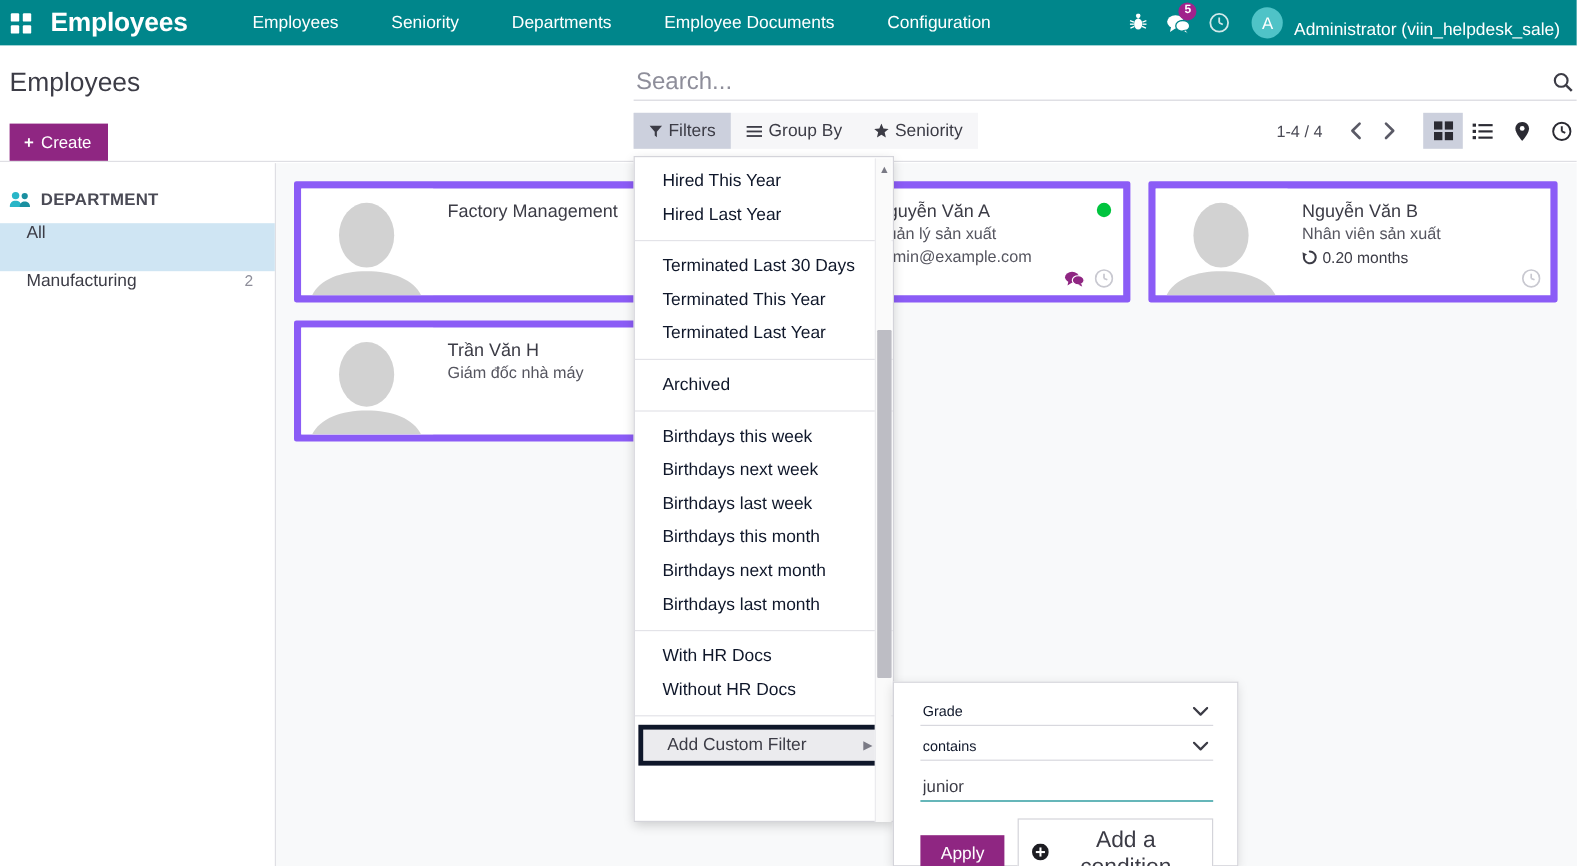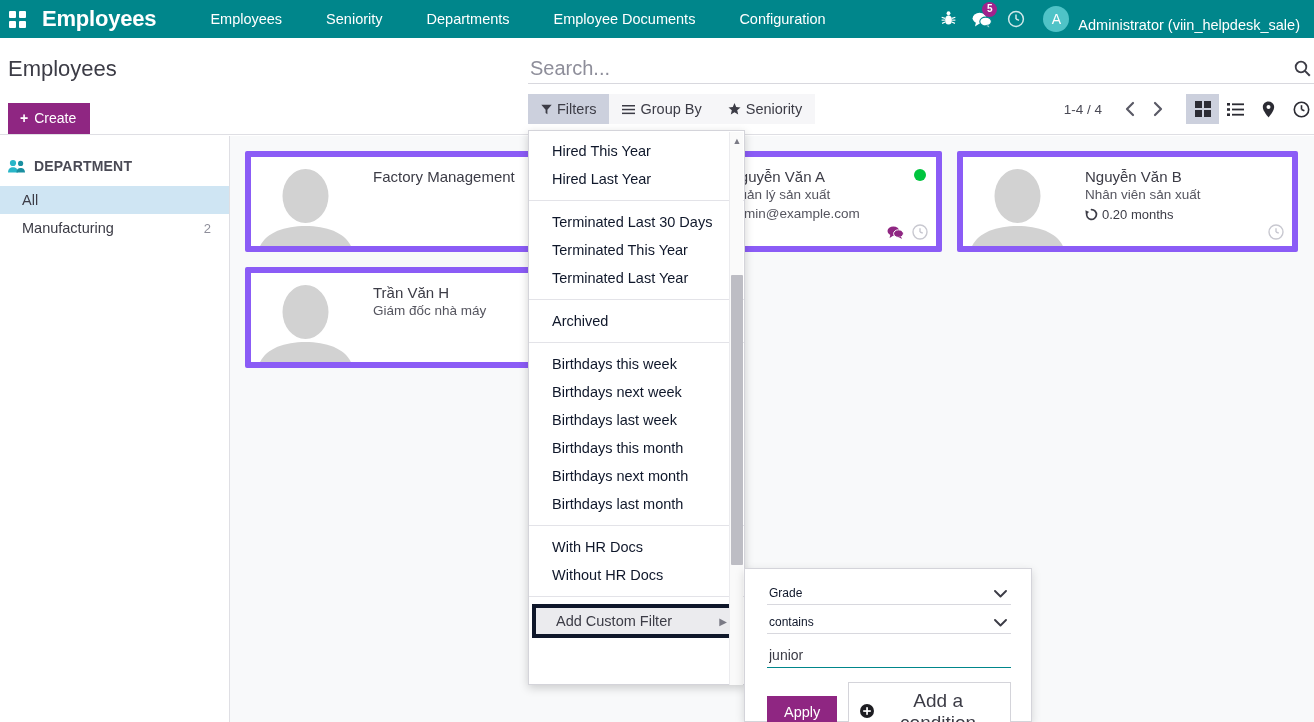--- a/index.html
+++ b/index.html
@@ -136,22 +136,22 @@
     padding-top: 22px;
   }
   .sidebar-section-head {
     display: flex; align-items: center; gap: 8px;
     padding: 0 10px 0 8px; margin-bottom: 12px;
     font-size: 14px; font-weight: bold; color: #4a4a55;
     letter-spacing: 0.2px;
   }
   .sidebar-section-head .people-icon { color: #29b6c8; display:flex; }
   .sidebar-item {
-    display: flex; align-items: center; justify-content: space-between;
-    height: 28px; padding: 0 18px 0 22px;
+    display: flex; align-items: flex-start; justify-content: space-between;
+    height: 40px; padding: 0 18px 0 22px;
     font-size: 14.5px; color: #3c3c46; cursor: pointer;
   }
   .sidebar-item.selected { background: #cfe5f3; }
   .sidebar-item .count { font-size: 13px; color: #8e8e9a; }
 
   
   .kanban {
     position: absolute; left: 230px; top: 136px;
     width: 1084px; height: 586px;
     background: #f8f9fa;

